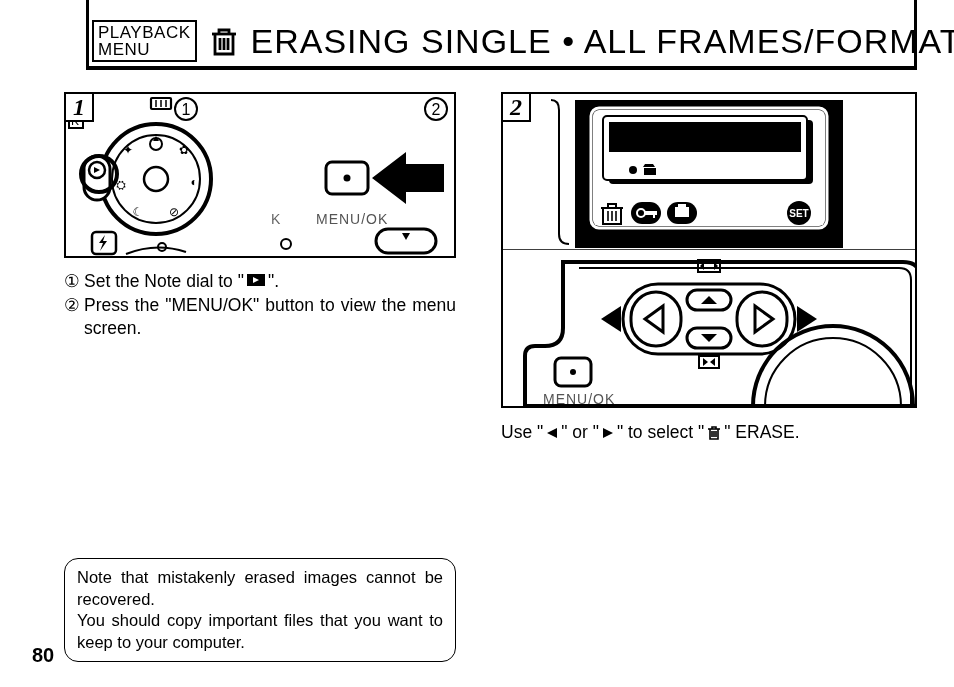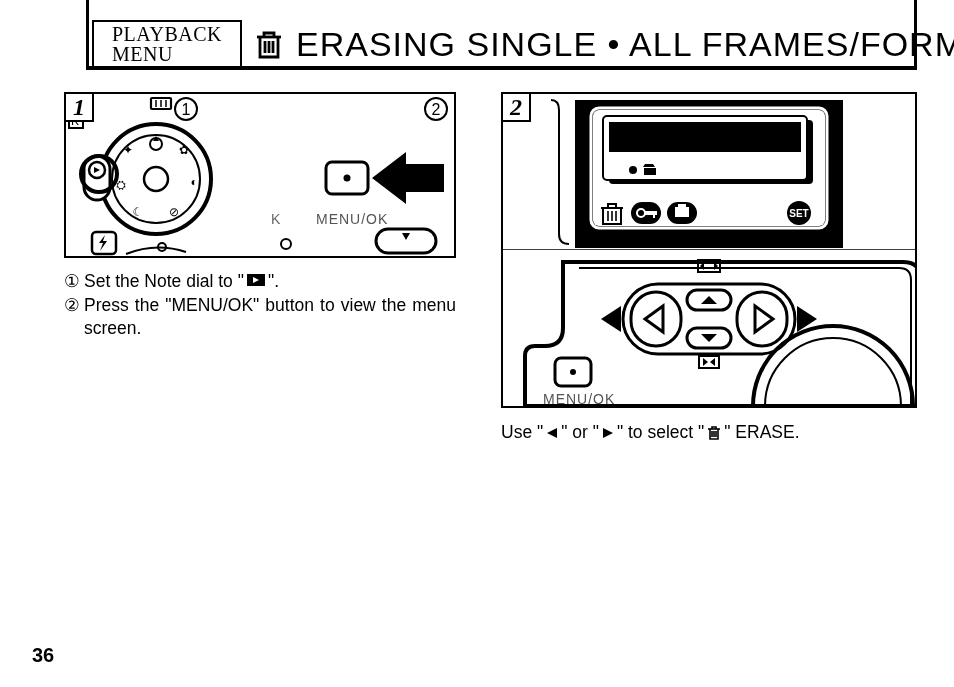--- a/index.html
+++ b/index.html
@@ -22,23 +22,23 @@
   .title-row {
     position: absolute;
     left: 92px; right: 42px;
     top: 20px;
     display: flex;
     align-items: center;
     gap: 10px;
   }
   .badge {
     border: 2.5px solid #000;
-    padding: 2px 18px;
-    font-family: Liberation Serif, serif;
-    font-size: 20px;
+    padding: 2px 4px;
+    font-family: Liberation Sans, sans-serif;
+    font-size: 17px;
     letter-spacing: 0.5px;
     line-height: 1;
   }
   .title-icon svg { display: block; }
   .title-text {
     font-family: Impact, "Arial Narrow", Arial, sans-serif;
     font-weight: 400;
     font-size: 34px;
     letter-spacing: 1px;
     flex: 1;
@@ -233,20 +233,24 @@
                 </svg>
               </span><span>".</span>
         </span>
       </div>
       <div class="row">
         <span class="num">②</span>
         <span style="text-align:justify;">Press the "MENU/OK" button to view the menu screen.</span>
       </div>
     </div>
 
+    <div class="notebox">
+      <div>Note that mistakenly erased images cannot be recovered.</div>
+      <div>You should copy important files that you want to keep to your computer.</div>
+    </div>
   </div>
 
   <div class="colR">
     <div class="figure2-wrap">
       <div class="fig-num">2</div>
       <svg class="fig2-svg" width="412" height="312" viewBox="0 0 412 312">
 
         <rect x="0" y="0" width="412" height="156" fill="#fff"></rect>
         <rect x="72" y="6" width="268" height="148" fill="#000"></rect>
 
@@ -361,15 +365,15 @@
                 <line x1="10" y1="6" x2="10" y2="12"></line>
                 <path d="M6 4 V2 H10 V4"></path>
               </g>
             </svg>
           </span>
       <span>" ERASE.</span>
     </div>
   </div>
 </div>
 
-<div class="pagenum">36</div>
+<div class="pagenum">80</div>
 
 </div>
 
 </body></html>

